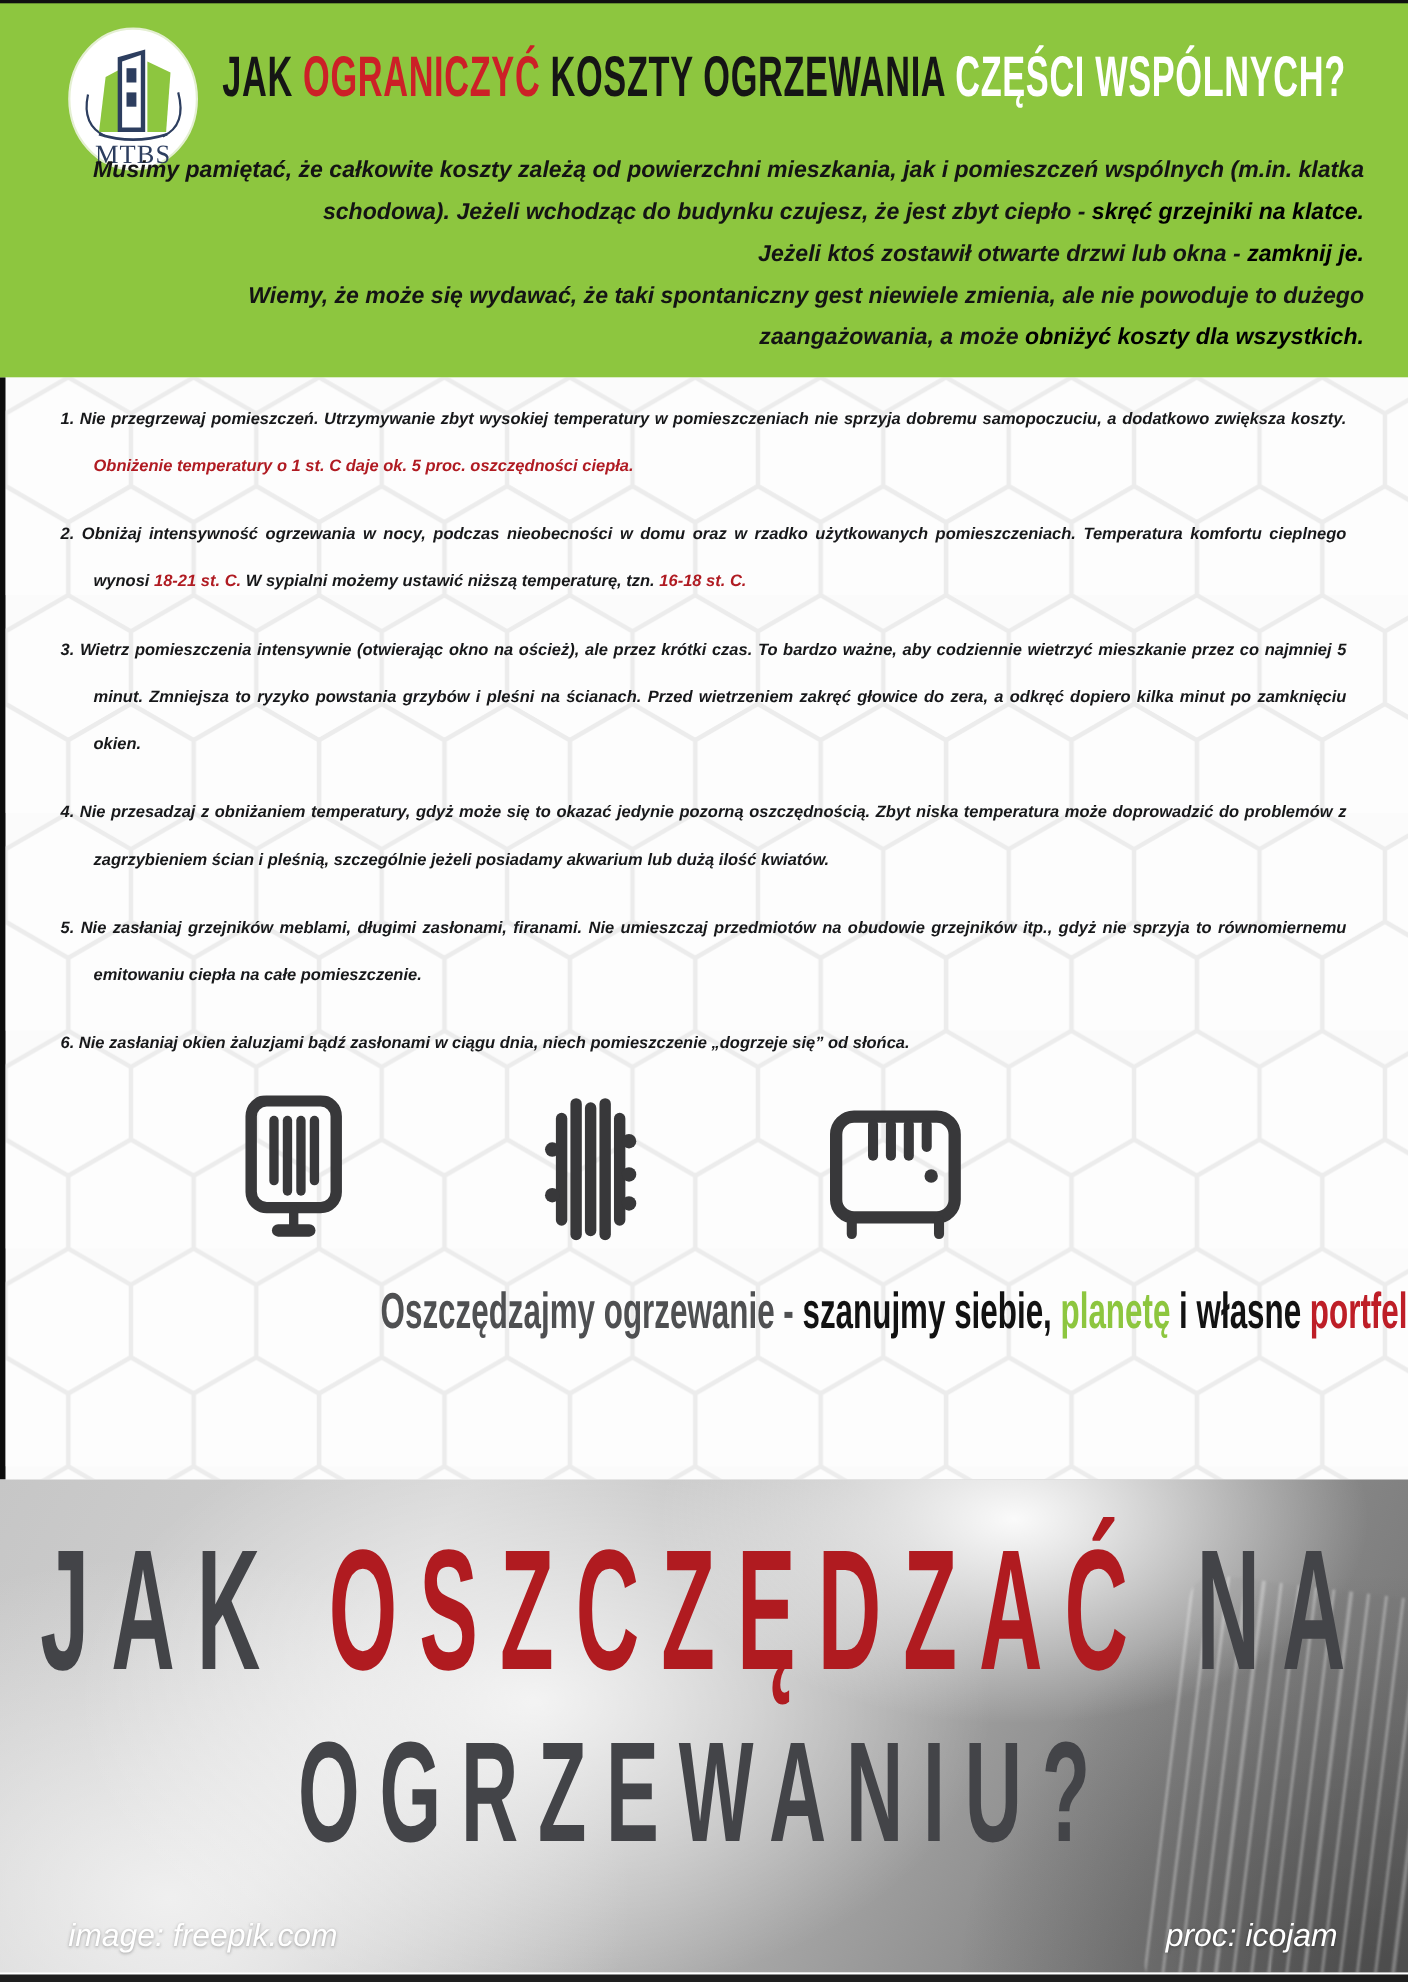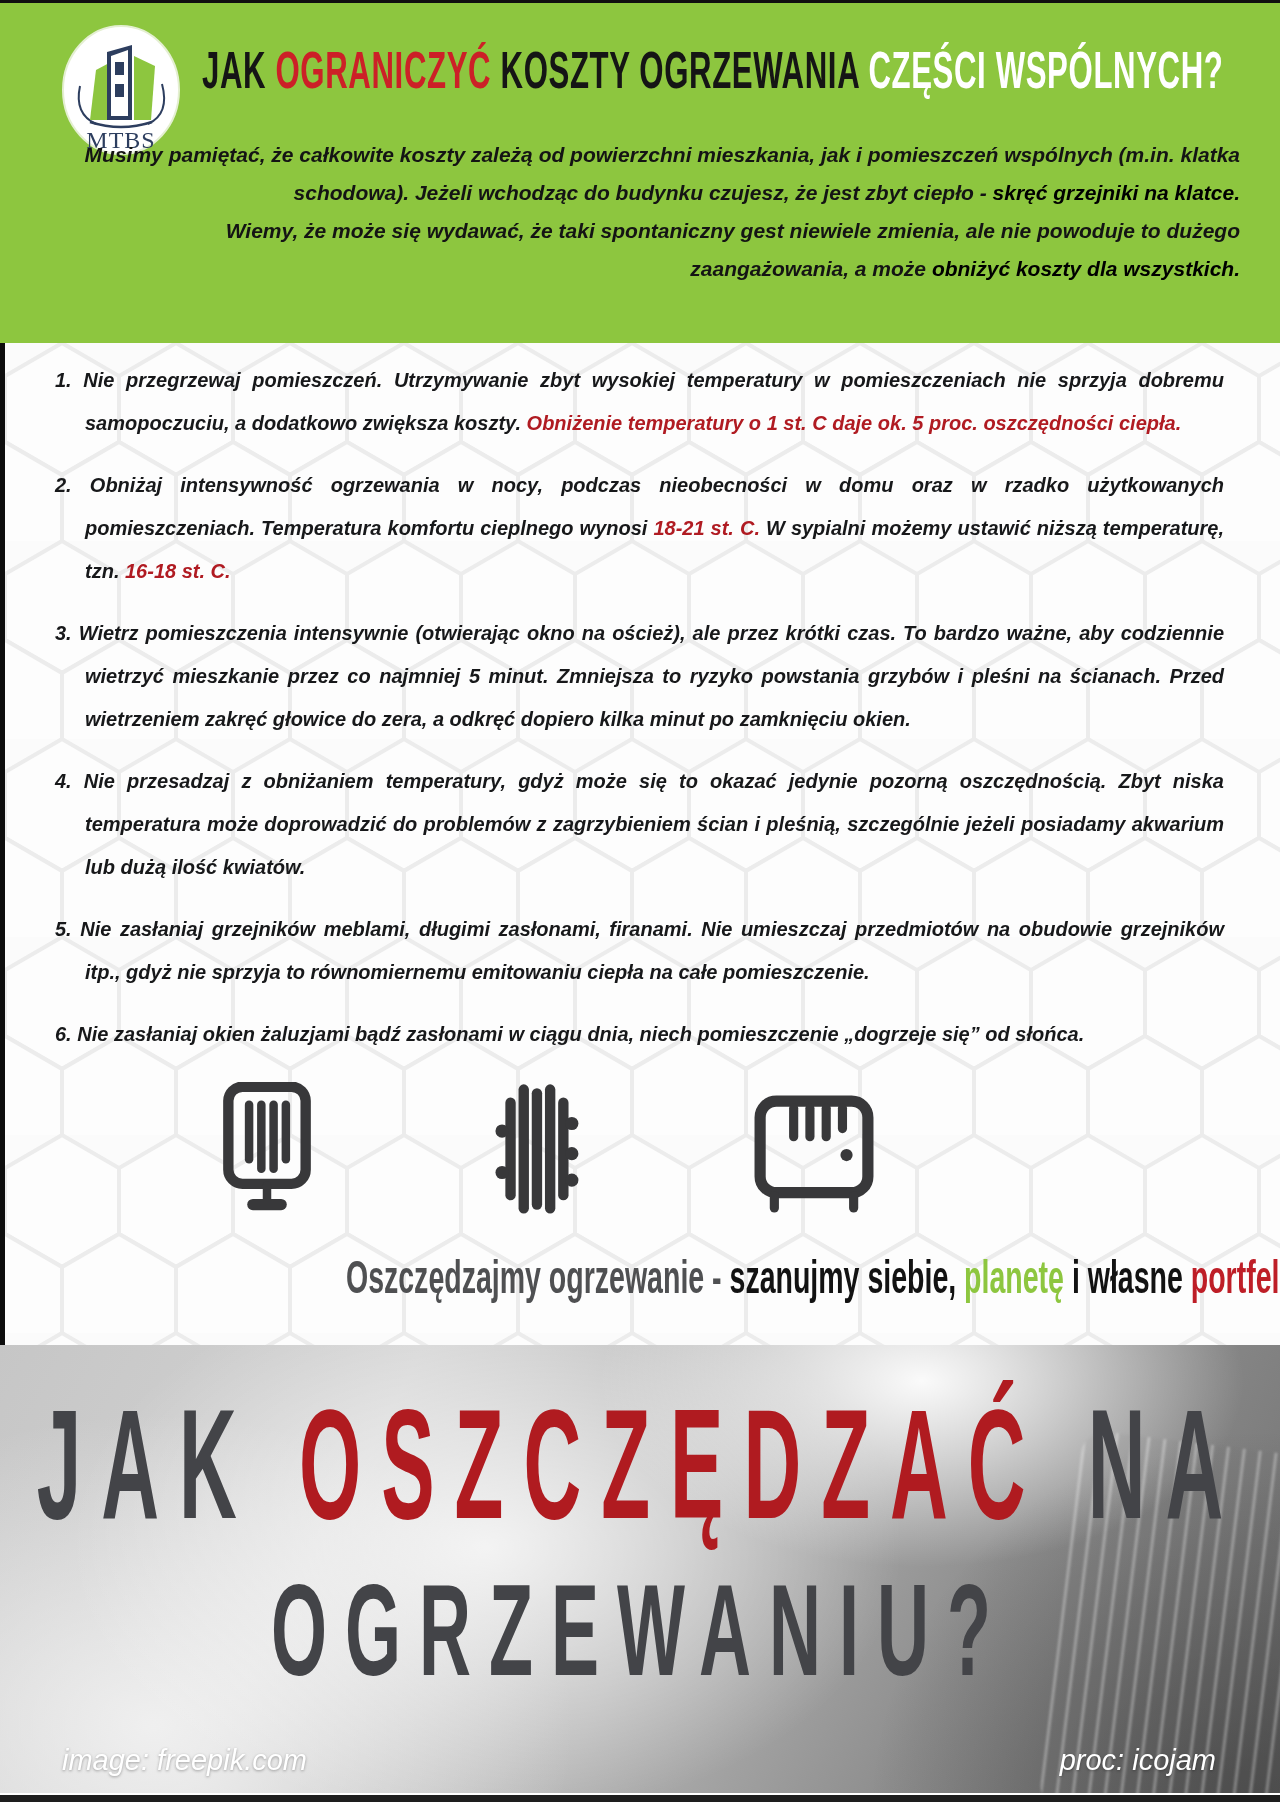--- a/index.html
+++ b/index.html
@@ -31,21 +31,21 @@
   .intro .red{ color:#000000; }
   
   .white-section{
     position:relative; height:1002px; background:#fbfbfb;
     border-left:5px solid #0d0d0d;
   }
   .hex-bg{ position:absolute; inset:0; z-index:0; }
   .content{ position:relative; z-index:1; padding:16px 56px 0 50px; }
   .tip{
     font-style:italic; font-weight:700; color:#17181a;
-    font-size:20px; line-height:43px;
+    font-size:15px; line-height:43px;
     text-align:justify; margin-bottom:19px;
     padding-left:30px; text-indent:-30px;
   }
   .tip .red{ color:#b01b22; }
   
   .icons-row{
     display:flex; align-items:flex-end; gap:165px;
     width:fit-content; margin:26px auto 0; transform:translateX(-95px);
   }
   .icons-row svg{ display:block; }
@@ -114,20 +114,21 @@
         <path d="M30,100 Q61,110 92,100" stroke="#2d3e5f" stroke-width="2.5" fill="none"></path>
         <text x="61" y="126" text-anchor="middle" font-family="Liberation Serif, serif" font-size="24" letter-spacing="1" fill="#2d3e5f">MTBS</text>
       </svg>
     </div>
 
     <h1 class="header-title"><span class="t-black">JAK </span><span class="t-red">OGRANICZYĆ</span><span class="t-black"> KOSZTY OGRZEWANIA </span><span class="t-white">CZĘŚCI WSPÓLNYCH?</span></h1>
 
     <div class="intro">
       <div><span>Musimy pamiętać, że całkowite koszty zależą od powierzchni mieszkania, jak i pomieszczeń wspólnych (m.in. klatka</span></div>
       <div><span>schodowa). Jeżeli wchodząc do budynku czujesz, że jest zbyt ciepło - </span><span class="red">skręć grzejniki na klatce.</span></div>
+      <div><span>Jeżeli ktoś zostawił otwarte drzwi lub okna - </span><span class="red">zamknij je.</span></div>
       <div><span>Wiemy, że może się wydawać, że taki spontaniczny gest niewiele zmienia, ale nie powoduje to dużego</span></div>
       <div><span>zaangażowania, a może </span><span class="red">obniżyć koszty dla wszystkich.</span></div>
     </div>
   </header>
 
   <section class="white-section">
     <svg class="hex-bg" width="100%" height="100%">
       <defs>
         <pattern id="hex" width="114" height="198" patternUnits="userSpaceOnUse">
           <g fill="#fdfdfd" stroke="#ececec" stroke-width="4">

